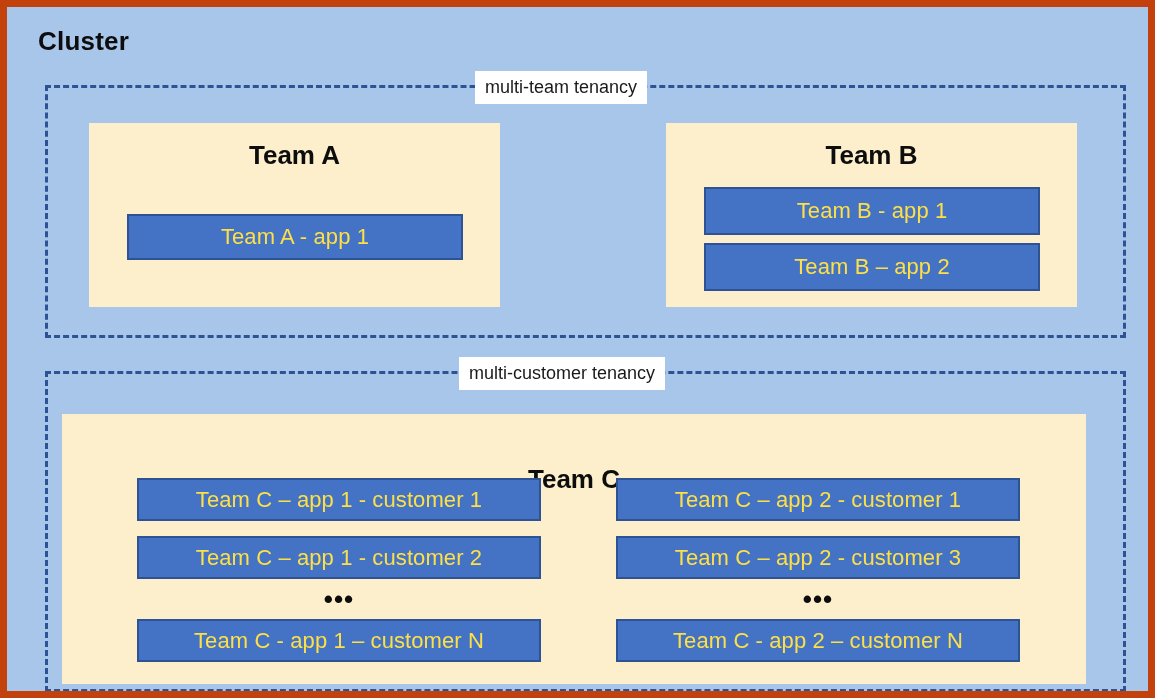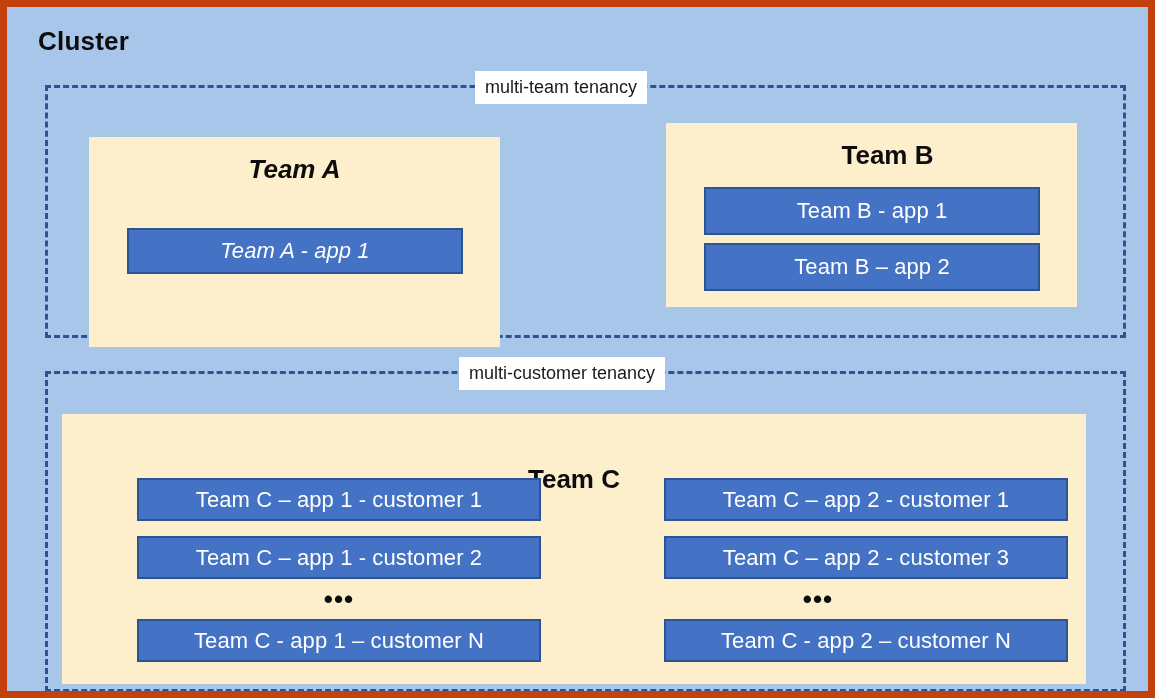--- a/index.html
+++ b/index.html
@@ -71,22 +71,22 @@
     left: 452px;
     top: 350px;
   }
 
   
   .team-box {
     position: absolute;
     background: #fdefcb;
     box-sizing: border-box;
   }
-  #team-a-box { left: 82px;  top: 130px; width: 411px; height: 210px; font-style: italic; }
-  #team-b-box { left: 659px; top: 116px; width: 411px; height: 184px; padding-left: 16px; }
+  #team-a-box { left: 82px;  top: 116px; width: 411px; height: 184px; }
+  #team-b-box { left: 659px; top: 116px; width: 411px; height: 184px; }
   #team-c-box { left: 55px;  top: 407px; width: 1024px; height: 270px; }
 
   .team-title {
     position: absolute;
     width: 100%;
     text-align: center;
     font-size: 26px;
     font-weight: bold;
     color: #0d0d0d;
     white-space: nowrap;
@@ -94,40 +94,40 @@
   #team-a-title { top: 17px; }
   #team-b-title { top: 17px; }
   #team-c-title { top: 12px; margin-top: 38px; }
 
   
   .app-box {
     position: absolute;
     background: #4472c4;
     border: 2px solid #2e5395;
     box-sizing: border-box;
-    color: #ffffff;
+    color: #fde047;
     font-size: 22px;
     display: flex;
     align-items: center;
     justify-content: center;
     white-space: nowrap;
     letter-spacing: 0.1px;
   }
 
   
   #team-a-app-1 { left: 38px; top: 91px; width: 336px; height: 46px; }
 
   
   #team-b-app-1 { left: 38px; top: 64px; width: 336px; height: 48px; }
   #team-b-app-2 { left: 38px; top: 120px; width: 336px; height: 48px; }
 
   
   .tc-left  { left: 75px;  width: 404px; height: 43px; }
   
-  .tc-right { left: 554px; width: 404px; height: 43px; margin-left: 48px; }
+  .tc-right { left: 554px; width: 404px; height: 43px; }
 
   .tc-row-1 { top: 64px; }
   .tc-row-2 { top: 122px; }
   .tc-row-n { top: 205px; }
 
   
   .ellipsis {
     position: absolute;
     font-size: 26px;
     font-weight: bold;

